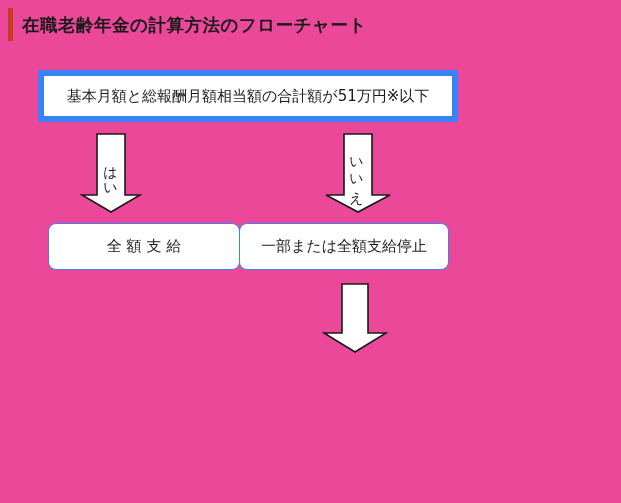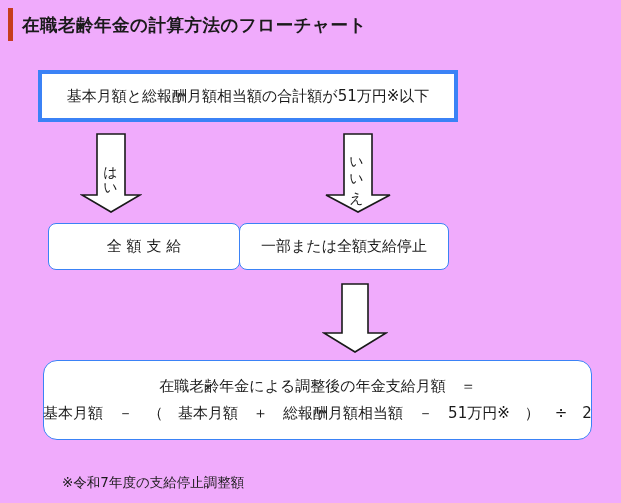--- a/index.html
+++ b/index.html
@@ -5,21 +5,21 @@
   * { margin: 0; padding: 0; box-sizing: border-box; }
   html, body { background: #ffffff; }
   body {
     font-family: "DejaVu Sans", "Liberation Sans", sans-serif;
     color: #1a1a1a;
   }
   .canvas {
     position: relative;
     width: 621px;
     height: 503px;
-    background: #f0abfc;
+    background: #ec4899;
     overflow: hidden;
   }
   
   .title-row {
     position: absolute;
     left: 8px; top: 8px;
     display: flex;
     align-items: center;
     height: 33px;
   }
@@ -32,21 +32,21 @@
   .page-title {
     font-size: 17.5px;
     font-weight: bold;
     letter-spacing: 0.5px;
     white-space: nowrap;
   }
   
   .box {
     position: absolute;
     background: #ffffff;
-    border: 4px solid #3b82f6;
+    border: 6px solid #3b82f6;
     display: flex;
     align-items: center;
     justify-content: center;
     text-align: center;
     font-size: 15px;
     white-space: nowrap;
   }
   .condition-box {
     left: 38px; top: 70px;
     width: 420px; height: 52px;
@@ -124,20 +124,15 @@
   </div>
 
   <div class="box rounded no-box">
     <span>一部または全額支給停止</span>
   </div>
 
   <svg class="arrow" style="left:322px; top:283px;" width="66" height="70" viewBox="0 0 66 70">
     <polygon points="20,1 46,1 46,50 64,50 33,69 2,50 20,50" fill="#ffffff" stroke="#1a1a1a" stroke-width="1.6" stroke-linejoin="miter"></polygon>
   </svg>
 
-  <div class="box formula-box">
-    <div>在職老齢年金による調整後の年金支給月額　＝</div>
-    <div>基本月額　－　（　基本月額　＋　総報酬月額相当額　－　51万円※　）　÷　2</div>
-  </div>
 
-  <div class="footnote">※令和7年度の支給停止調整額</div>
 
 </div>
 
 </body></html>

